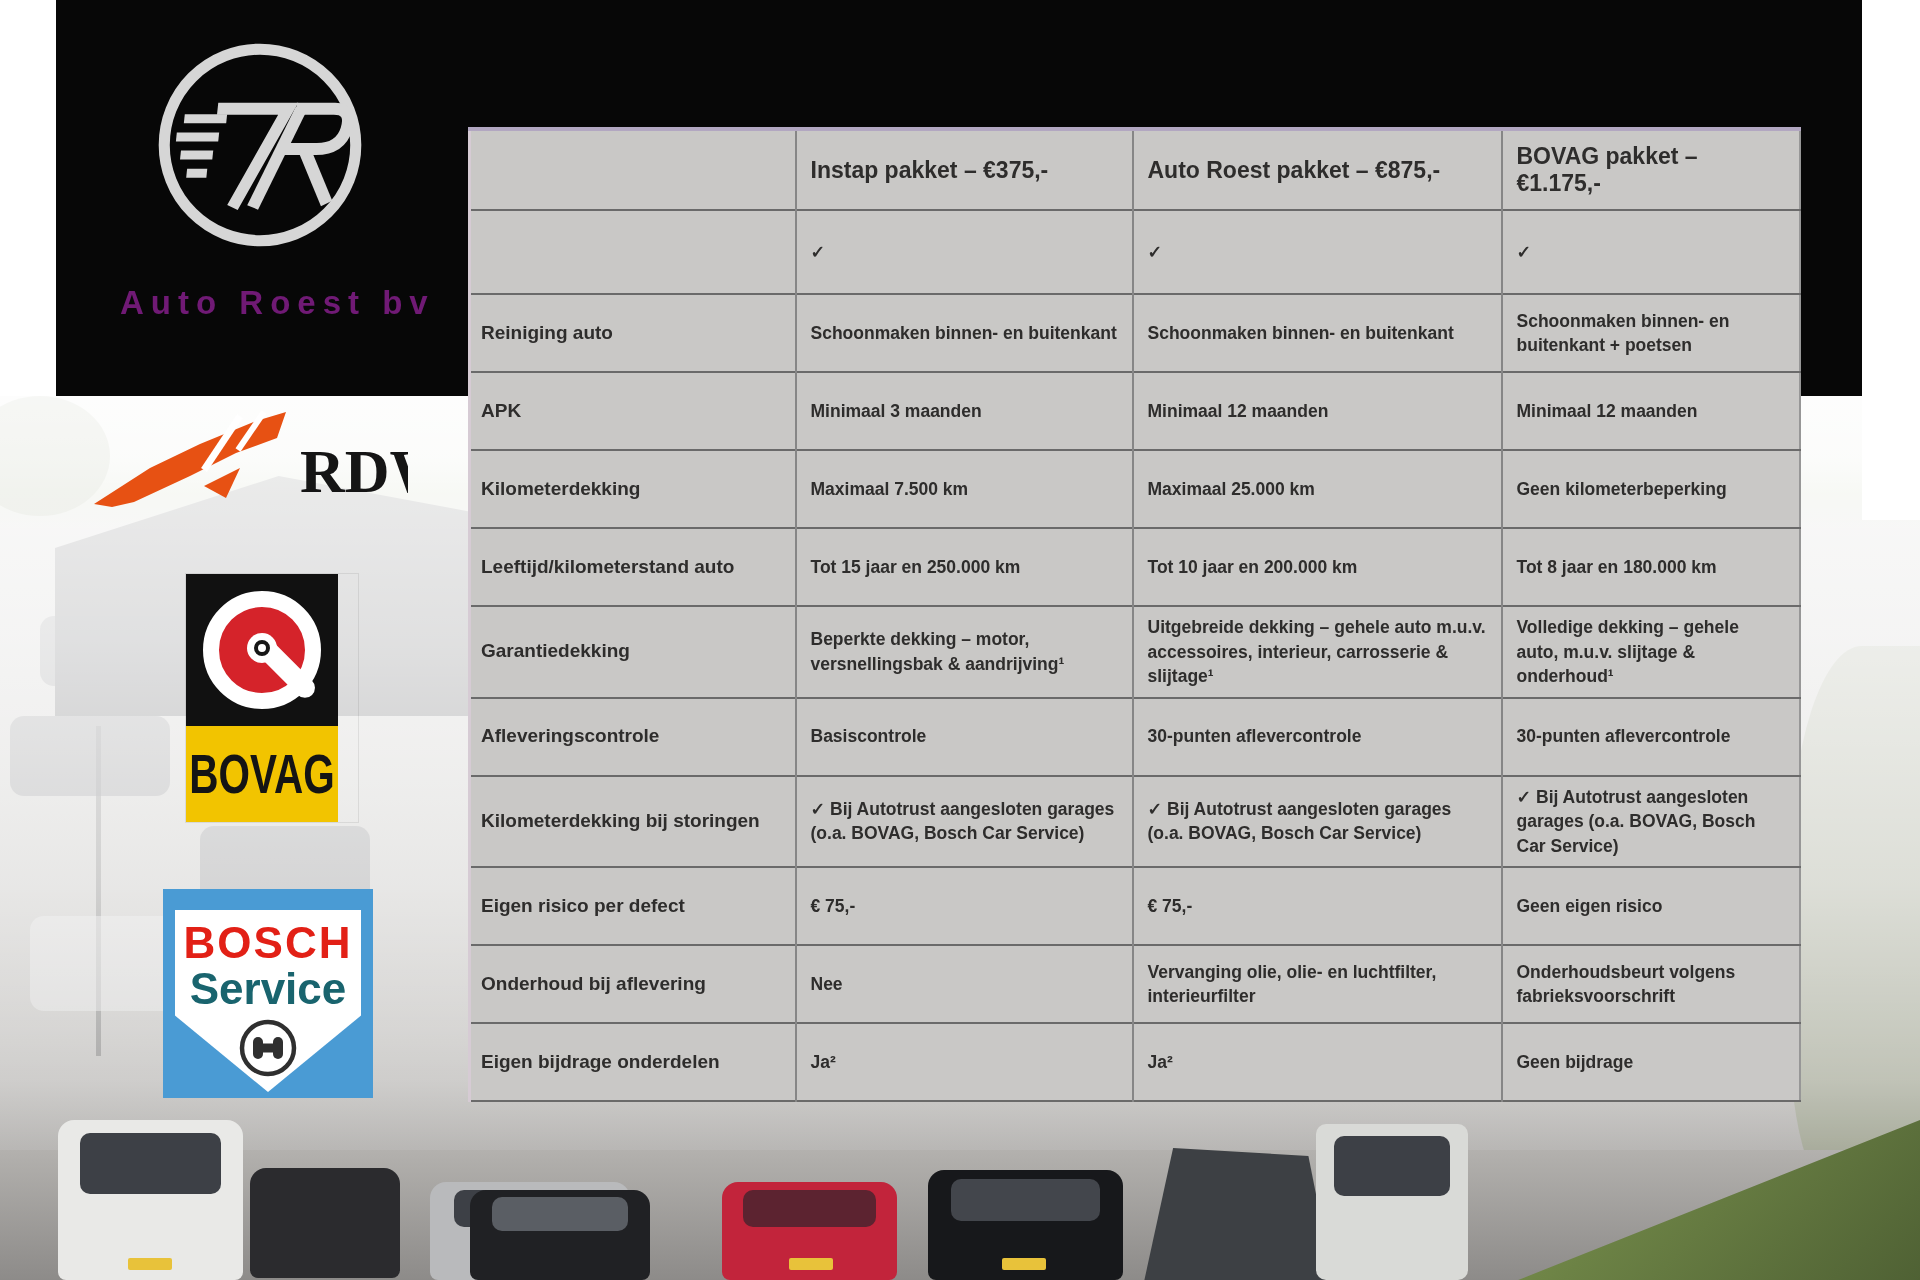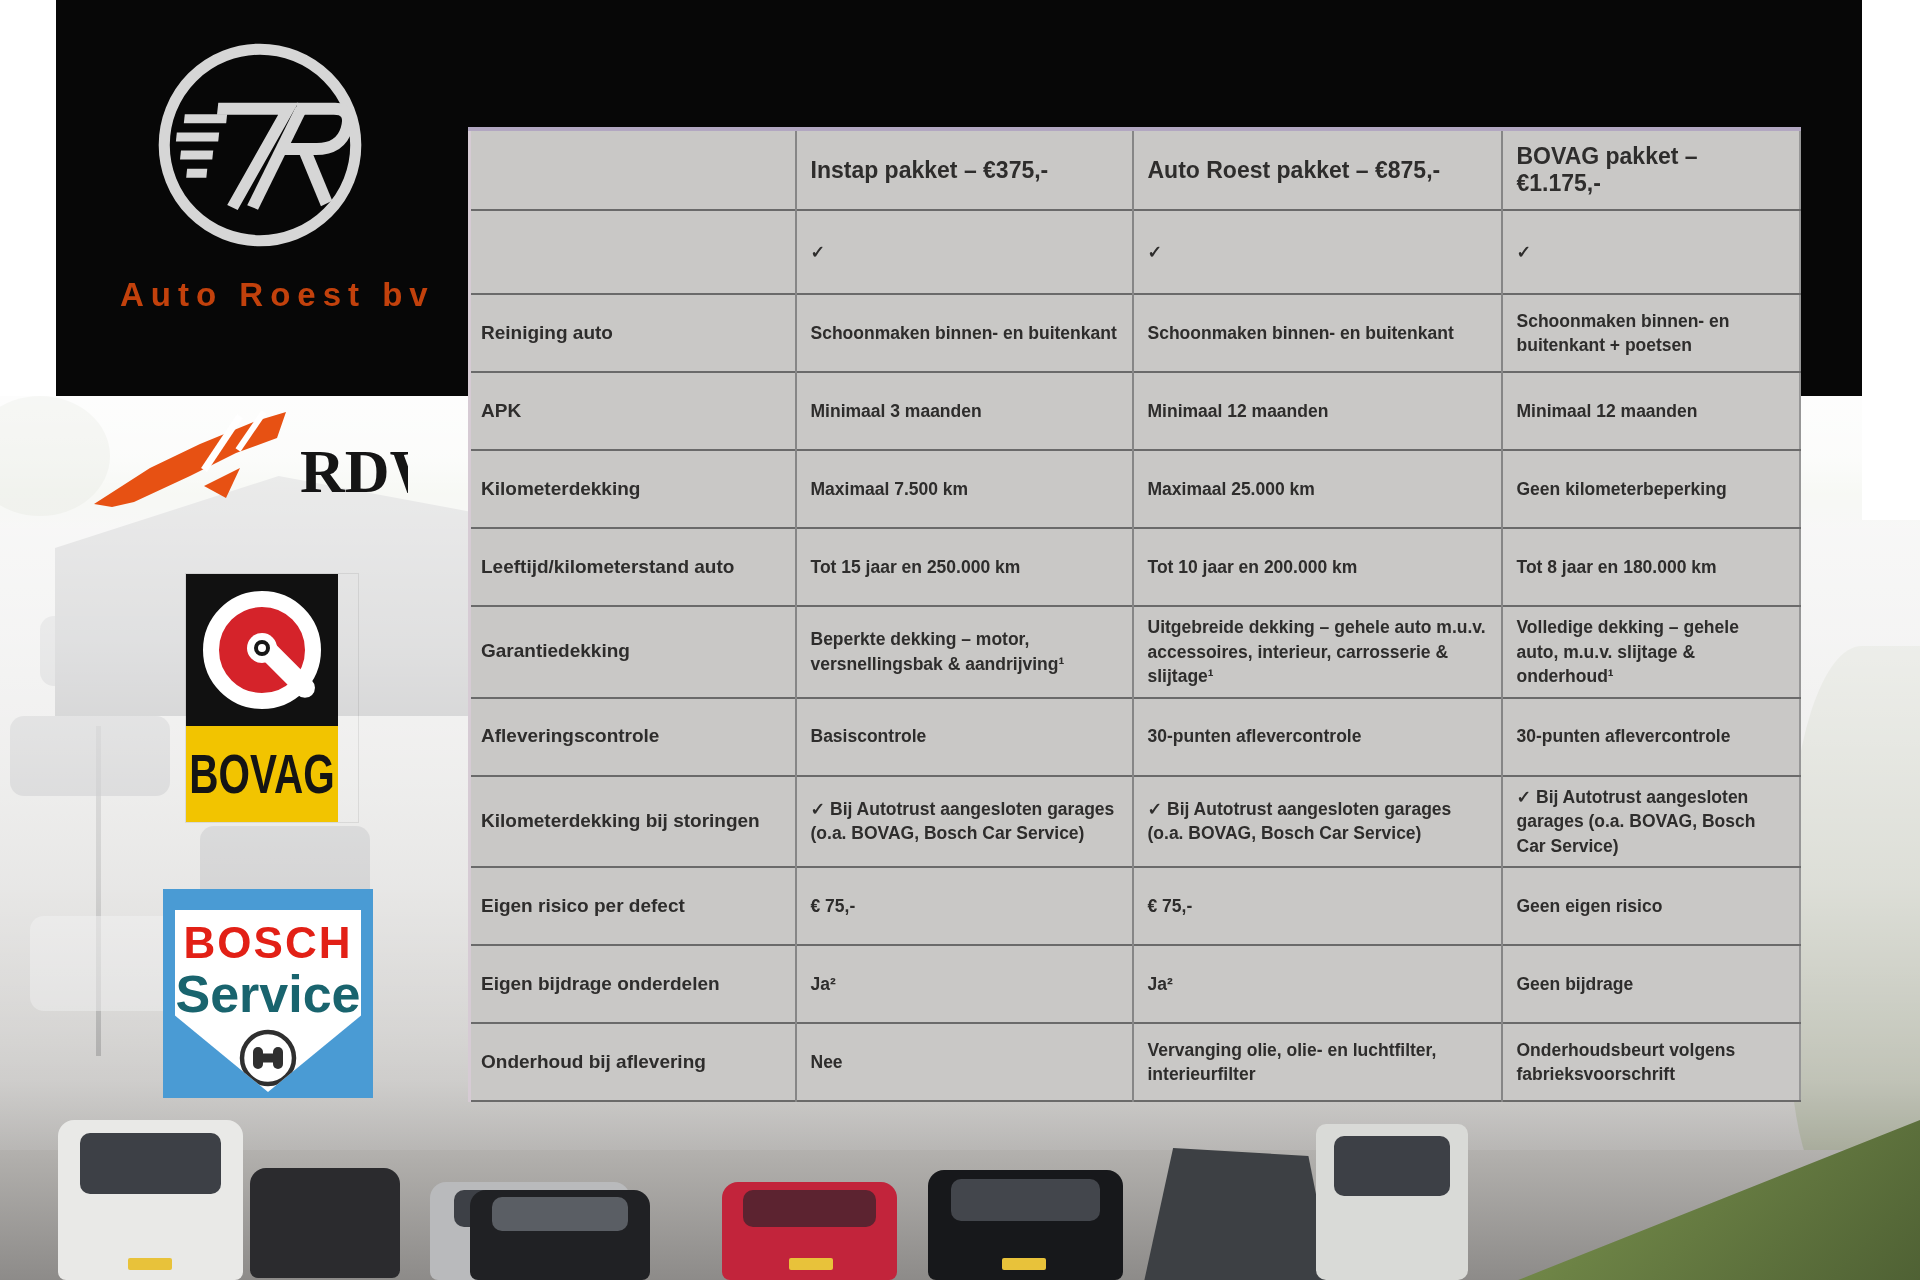--- a/index.html
+++ b/index.html
@@ -35,38 +35,38 @@
     clip-path:polygon(8% 100%,22% 0,88% 6%,100% 100%);}
   .white-van{left:1316px;top:4px;width:152px;height:156px;background:#d9dad7;border-radius:10px;}
   .grass-corner{left:1430px;top:0px;width:490px;height:160px;
     background:linear-gradient(135deg,#8aa057 0%,#6c8245 45%,#4f6134 100%);
     clip-path:polygon(18% 100%,100% 0,100% 100%,0 100%);}
 
   
   .top-band{position:absolute;left:56px;top:0;width:1806px;height:396px;background:#070707;z-index:8;}
   .brand{position:absolute;left:120px;top:22px;width:280px;height:360px;z-index:11;text-align:center;}
   .brand svg{display:block;margin:0 auto;}
-  .brand-name{margin-top:2px;font-size:33px;font-weight:bold;color:#c2410c;letter-spacing:7px;white-space:nowrap;}
+  .brand-name{margin-top:10px;font-size:33px;font-weight:bold;color:#701a75;letter-spacing:7px;white-space:nowrap;}
 
   
   .rdw{position:absolute;left:88px;top:408px;width:320px;height:108px;z-index:11;}
   .bovag{position:absolute;left:186px;top:574px;width:172px;height:248px;z-index:11;box-shadow:0 0 0 1px rgba(0,0,0,.08);}
   .bovag-top{position:relative;width:152px;height:152px;background:#111111;}
   .bovag-ring{position:absolute;left:17px;top:17px;width:86px;height:86px;background:#d5232a;border:16px solid #ffffff;border-radius:50%;}
   .bovag-handle{position:absolute;left:70px;top:66px;width:20px;height:74px;background:#ffffff;border-radius:10px;transform:rotate(-45deg);transform-origin:50% 12%;}
   .bovag-hub{position:absolute;left:61px;top:59px;width:30px;height:30px;background:#ffffff;border-radius:50%;}
   .bovag-hub-inner{position:absolute;left:7px;top:7px;width:8px;height:8px;background:#ffffff;border:4px solid #161616;border-radius:50%;}
   .bovag-bottom{width:152px;height:96px;background:#f2c400;display:flex;align-items:center;justify-content:center;}
   .bovag-word{font-size:44px;font-weight:bold;color:#141414;letter-spacing:0px;transform:scale(.92,1.25);}
 
   .bosch{position:absolute;left:163px;top:889px;width:210px;height:209px;background:#4a9bd4;z-index:11;}
   .bosch-shield{position:absolute;left:12px;top:13px;width:186px;height:182px;background:#ffffff;
     clip-path:polygon(0 0,100% 0,100% 58%,50% 100%,0 58%);text-align:center;margin-top:8px;}
   .bosch-word{margin-top:8px;font-size:44px;font-weight:bold;color:#e22016;letter-spacing:2px;}
-  .bosch-service{margin-top:-4px;font-size:52px;font-weight:bold;color:#19646e;}
+  .bosch-service{margin-top:-4px;font-size:44px;font-weight:bold;color:#19646e;}
 
   
   .pkg-table-wrap{position:absolute;left:468px;top:90px;width:1330px;z-index:10;margin-top:37px;}
   table.pkg{border-collapse:collapse;table-layout:fixed;width:1330px;background:#c9c8c6;
     border-top:4px solid #b2a7c1;border-left:3px solid #d6cbd4;border-right:2px solid #979797;border-bottom:2px solid #6a6a6a;}
   table.pkg th,table.pkg td{border-top:2px solid #6a6a6a;border-left:2px solid #868686;
     vertical-align:middle;text-align:left;color:#2e2d2c;padding:8px 14px 8px 14px;}
   table.pkg th:first-child,table.pkg td:first-child{border-left:none;}
   table.pkg thead th{border-top:none;height:62px;font-size:23px;font-weight:bold;}
   table.pkg td{height:60px;font-size:17.5px;font-weight:bold;line-height:1.4;}
@@ -242,28 +242,28 @@
     <td>✓ Bij Autotrust aangesloten garages (o.a. BOVAG, Bosch Car Service)</td>
     <td>✓ Bij Autotrust aangesloten garages (o.a. BOVAG, Bosch Car Service)</td>
   </tr>
           <tr>
     <td class="label">Eigen risico per defect</td>
     <td>€ 75,-</td>
     <td>€ 75,-</td>
     <td>Geen eigen risico</td>
   </tr>
           <tr>
+    <td class="label">Onderhoud bij aflevering</td>
+    <td>Nee</td>
+    <td>Vervanging olie, olie- en luchtfilter, interieurfilter</td>
+    <td>Onderhoudsbeurt volgens fabrieksvoorschrift</td>
+  </tr>
+          <tr>
     <td class="label">Eigen bijdrage onderdelen</td>
     <td>Ja²</td>
     <td>Ja²</td>
     <td>Geen bijdrage</td>
   </tr>
-          <tr>
-    <td class="label">Onderhoud bij aflevering</td>
-    <td>Nee</td>
-    <td>Vervanging olie, olie- en luchtfilter, interieurfilter</td>
-    <td>Onderhoudsbeurt volgens fabrieksvoorschrift</td>
-  </tr>
         </tbody>
     </table>
   </div>
 
 </div>
 
 </body></html>

